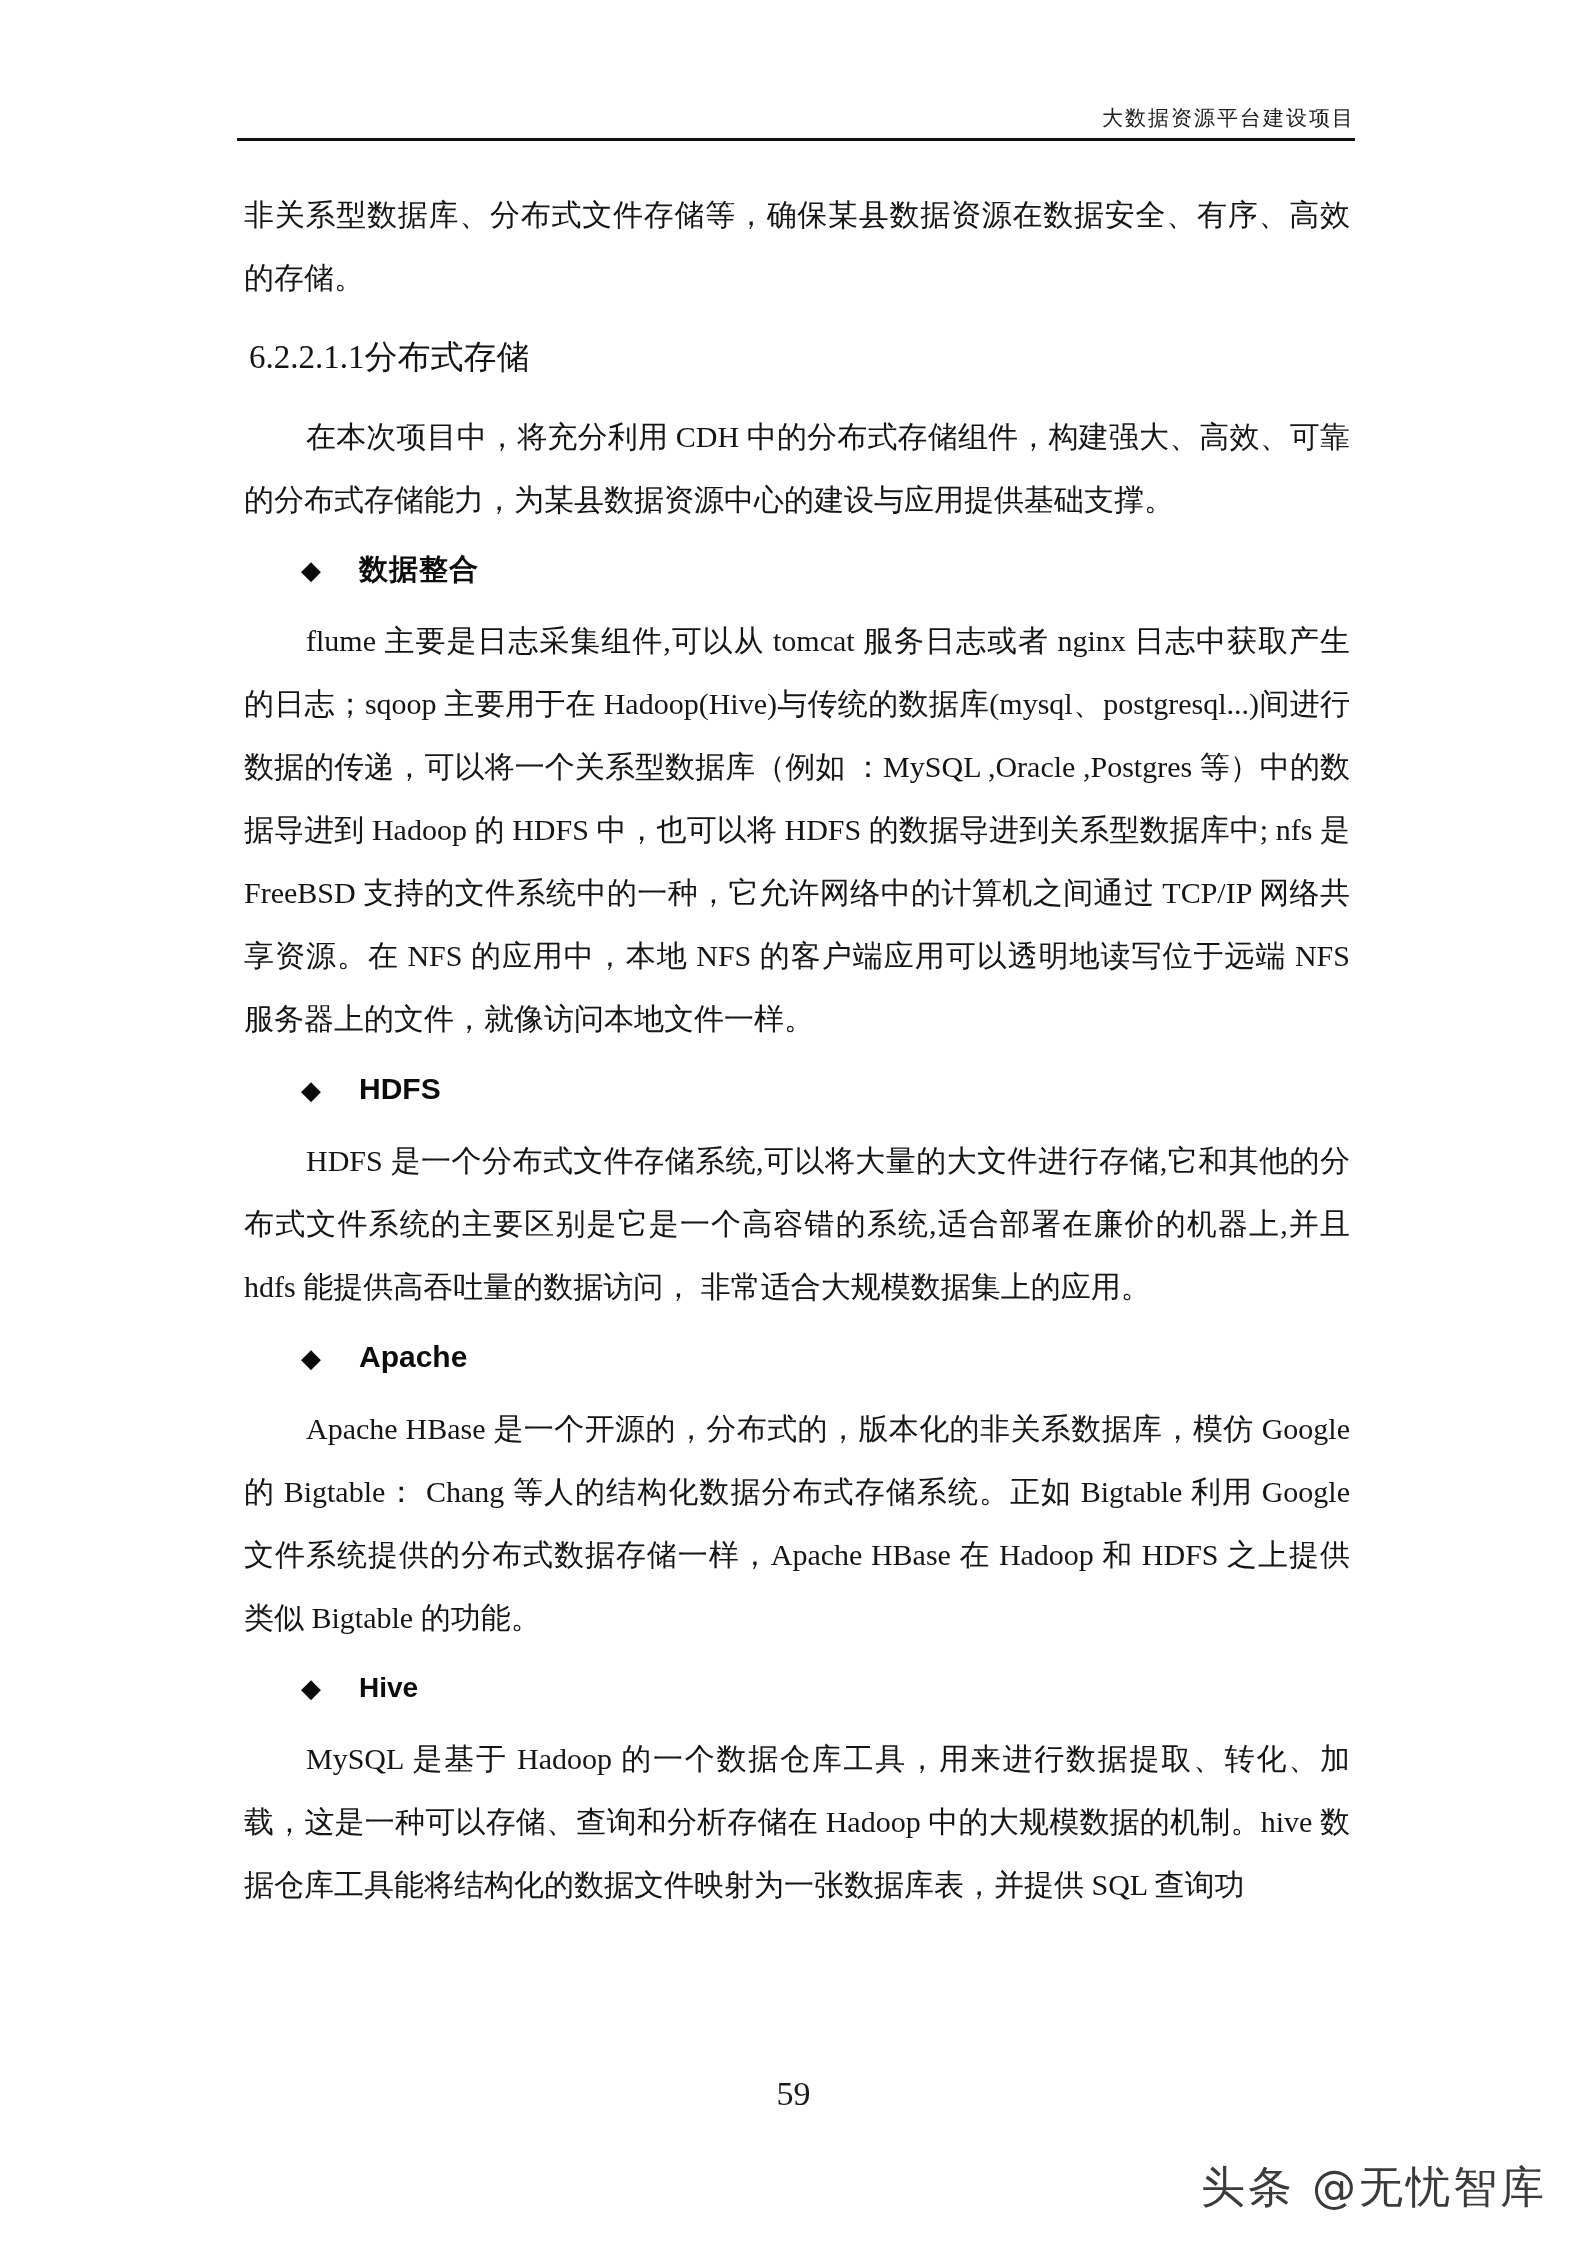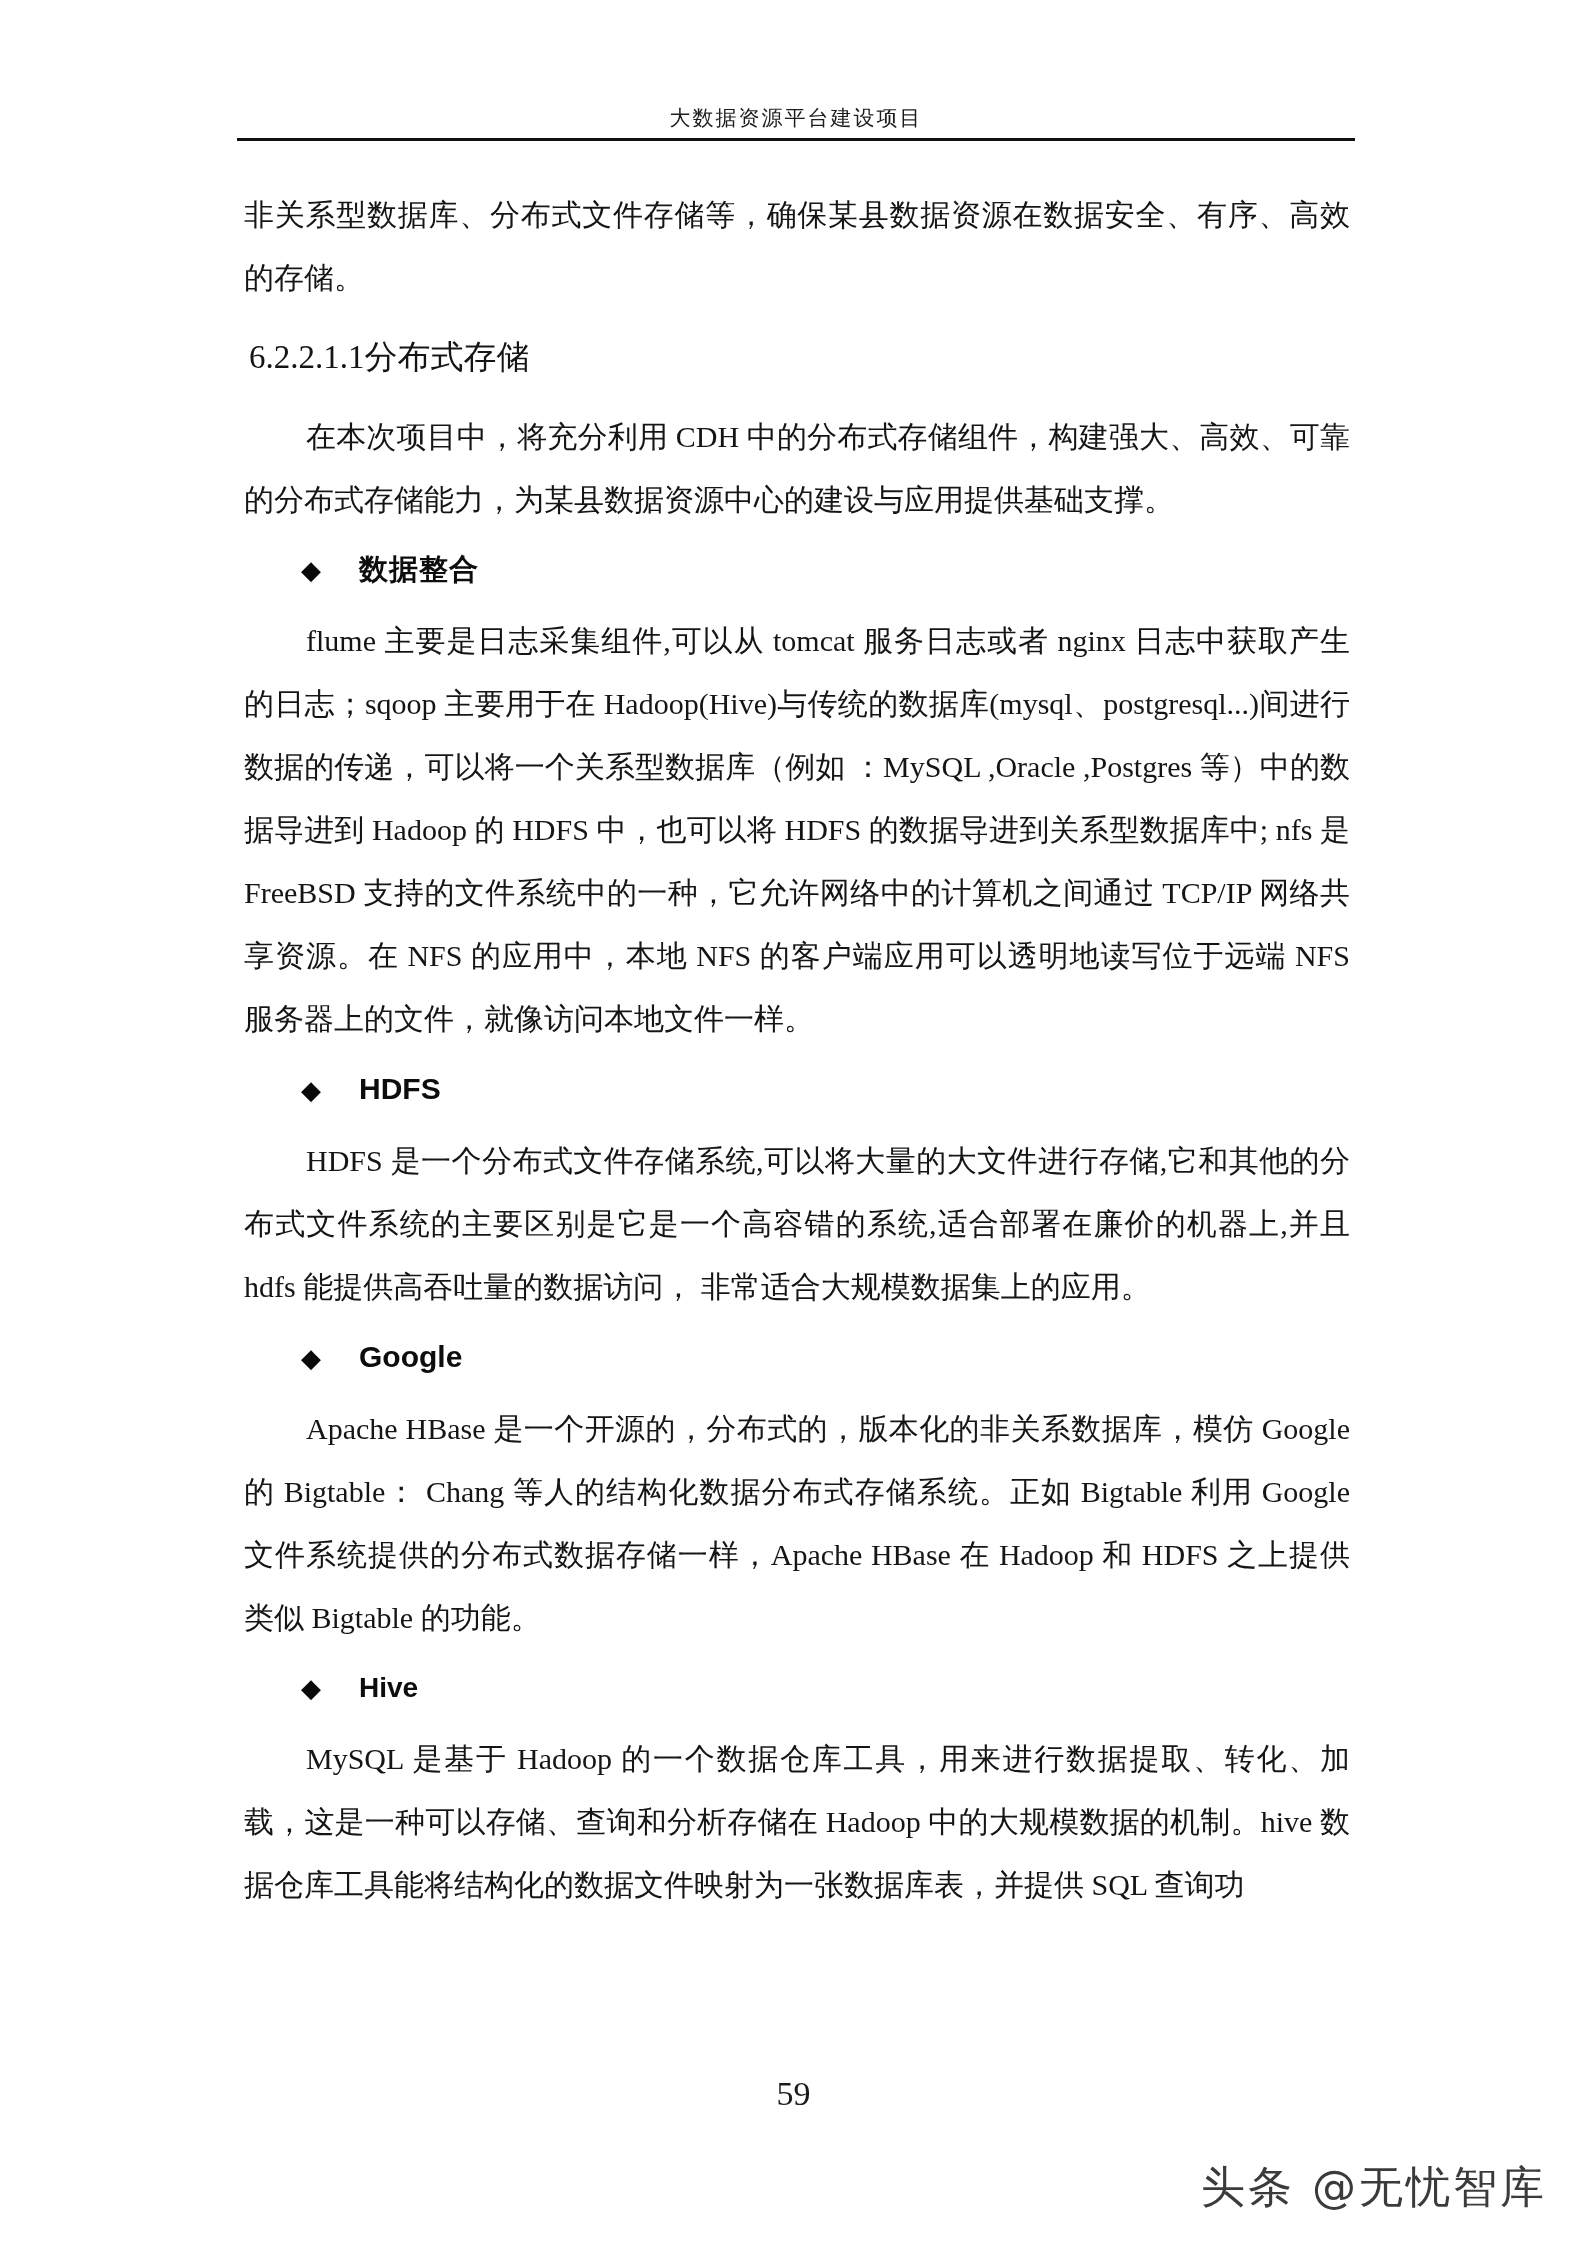--- a/index.html
+++ b/index.html
@@ -19,21 +19,21 @@
   }
 
   
   .header {
     position: absolute;
     left: 237px;
     top: 108px;
     width: 1118px;
   }
   .header-title {
-    text-align: center;
+    text-align: right;
     font-family: "Liberation Serif", "DejaVu Serif", serif;
     font-size: 21px;
     letter-spacing: 2px;
     color: #1c1c1c;
     line-height: 1;
     padding-bottom: 9px;
   }
   .header-rule {
     height: 3px;
     background: #111111;
@@ -163,21 +163,21 @@
       <div class="bullet-line">
         <span class="bullet-mark">◆</span>
         <span class="bullet-label">HDFS</span>
       </div>
       <p class="para indent">HDFS 是一个分布式文件存储系统,可以将大量的大文件进行存储,它和其他的分布式文件系统的主要区别是它是一个高容错的系统,适合部署在廉价的机器上,并且 hdfs 能提供高吞吐量的数据访问， 非常适合大规模数据集上的应用。</p>
     </div>
 
     <div>
       <div class="bullet-line">
         <span class="bullet-mark">◆</span>
-        <span class="bullet-label">Google</span>
+        <span class="bullet-label">Apache</span>
       </div>
       <p class="para indent">Apache HBase 是一个开源的，分布式的，版本化的非关系数据库，模仿 Google 的 Bigtable： Chang 等人的结构化数据分布式存储系统。正如 Bigtable 利用 Google 文件系统提供的分布式数据存储一样，Apache HBase 在 Hadoop 和 HDFS 之上提供类似 Bigtable 的功能。</p>
     </div>
 
     <div>
       <div class="bullet-line">
         <span class="bullet-mark">◆</span>
         <span class="bullet-label plain">Hive</span>
       </div>
       <p class="para indent">MySQL 是基于 Hadoop 的一个数据仓库工具，用来进行数据提取、转化、加载，这是一种可以存储、查询和分析存储在 Hadoop 中的大规模数据的机制。hive 数据仓库工具能将结构化的数据文件映射为一张数据库表，并提供 SQL 查询功</p>

